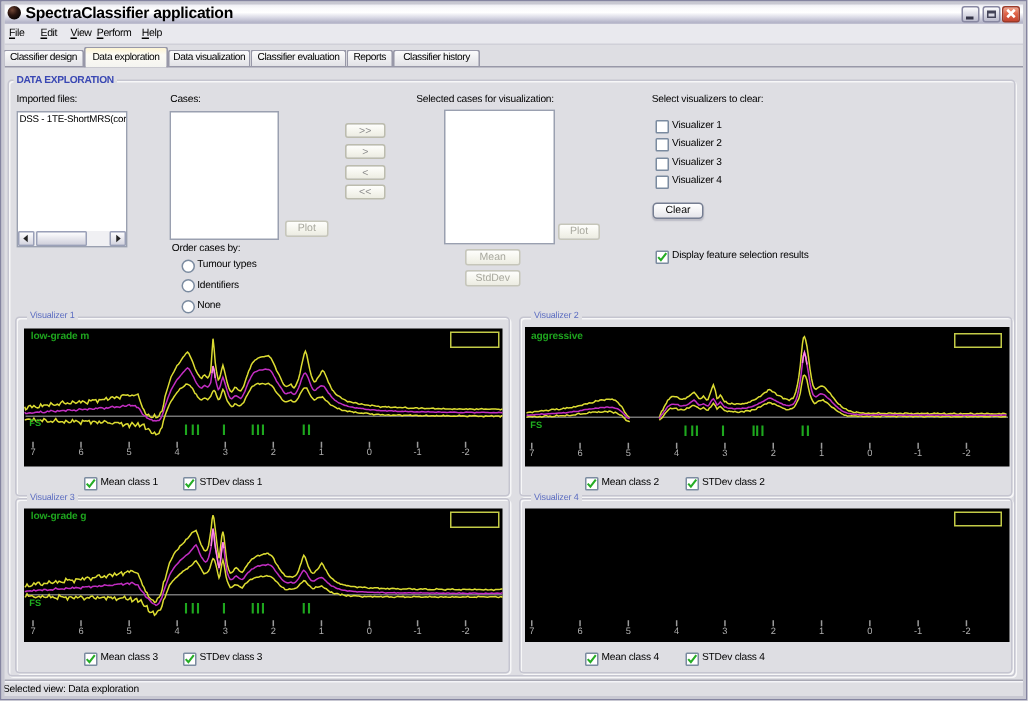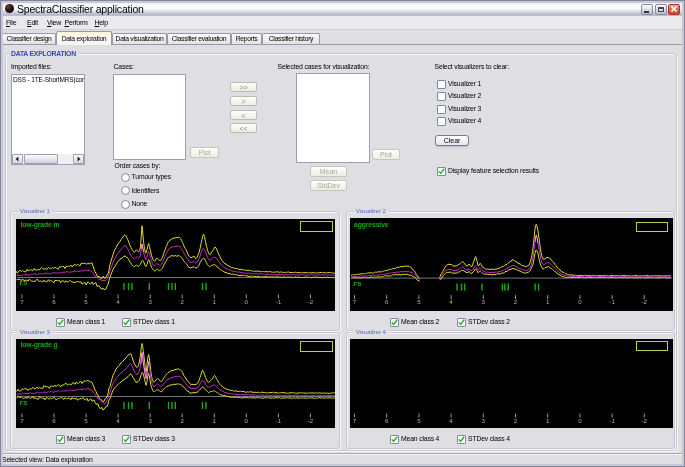--- a/index.html
+++ b/index.html
@@ -20,21 +20,21 @@
 .u{text-decoration:underline}
 .mi{position:absolute;top:3.5px;font-size:7px;letter-spacing:-0.25px}
 .wbtn{position:absolute;top:3.5px;width:12px;height:11px;border-radius:2px;border:1px solid #8888a2;background:linear-gradient(#fdfdfe,#d9d9e4 55%,#bbbbcd)}
 </style></head><body>
 
 <div class="abs" style="left:0;top:0;width:685px;height:467px;border:1px solid #8484a0;z-index:50;pointer-events:none"></div>
 <div class="abs" style="left:1px;top:1px;width:683px;height:465px;border:2px solid #c8c8d2;z-index:50;pointer-events:none"></div>
 
 <div class="abs" style="left:3px;top:2px;width:679px;height:14px;background:linear-gradient(#e9e9f0,#fafafc 25%,#ffffff 45%,#d8d8e4 70%,#b4b4c8 92%,#c2c2d2)"></div>
 <div class="abs" style="left:5px;top:3.5px;width:9px;height:9px;border-radius:50%;background:radial-gradient(circle at 35% 30%, #6a4030 5%, #2a140e 40%, #080404 80%)"></div>
-<div class="abs" style="left:17px;top:3px;font-size:10.5px;font-weight:normal;letter-spacing:-0.2px">SpectraClassifier application</div>
+<div class="abs" style="left:17px;top:3px;font-size:10.5px;font-weight:bold;letter-spacing:-0.2px">SpectraClassifier application</div>
 <div class="wbtn" style="left:641px">
     <div class="abs" style="left:2px;top:6px;width:5px;height:2px;background:#333346"></div>
   </div>
 <div class="wbtn" style="left:655px">
     <div class="abs" style="left:2px;top:2px;width:6px;height:5px;border:1px solid #444458;border-top-width:2px"></div>
   </div>
 <div class="wbtn" style="left:668px;background:linear-gradient(#f2a68e,#e0654a 45%,#c64530);border-color:#9c3928">
  <svg width="10" height="9" style="position:absolute;left:0px;top:0px">
       <path d="M2.5 1.5 L7.5 6.5 M7.5 1.5 L2.5 6.5" stroke="#fff" stroke-width="1.7"></path>
     </svg>

